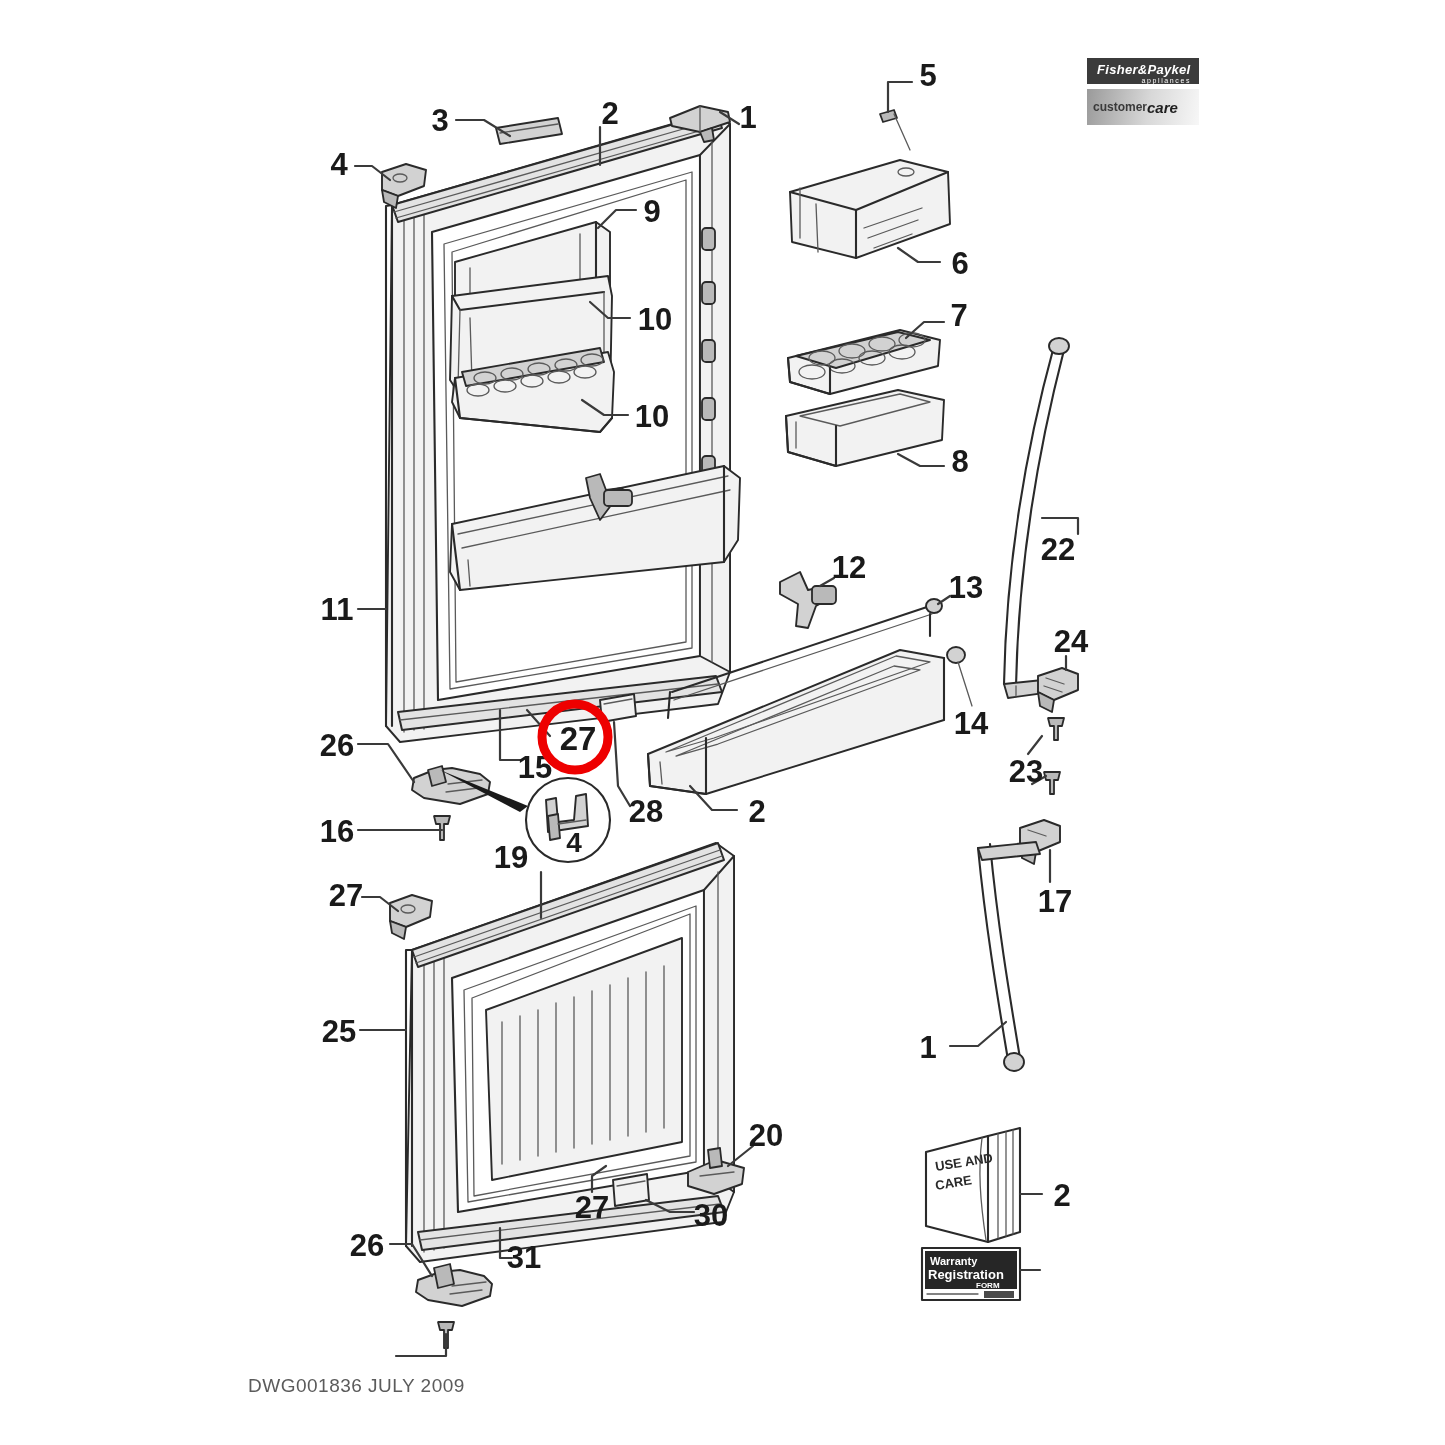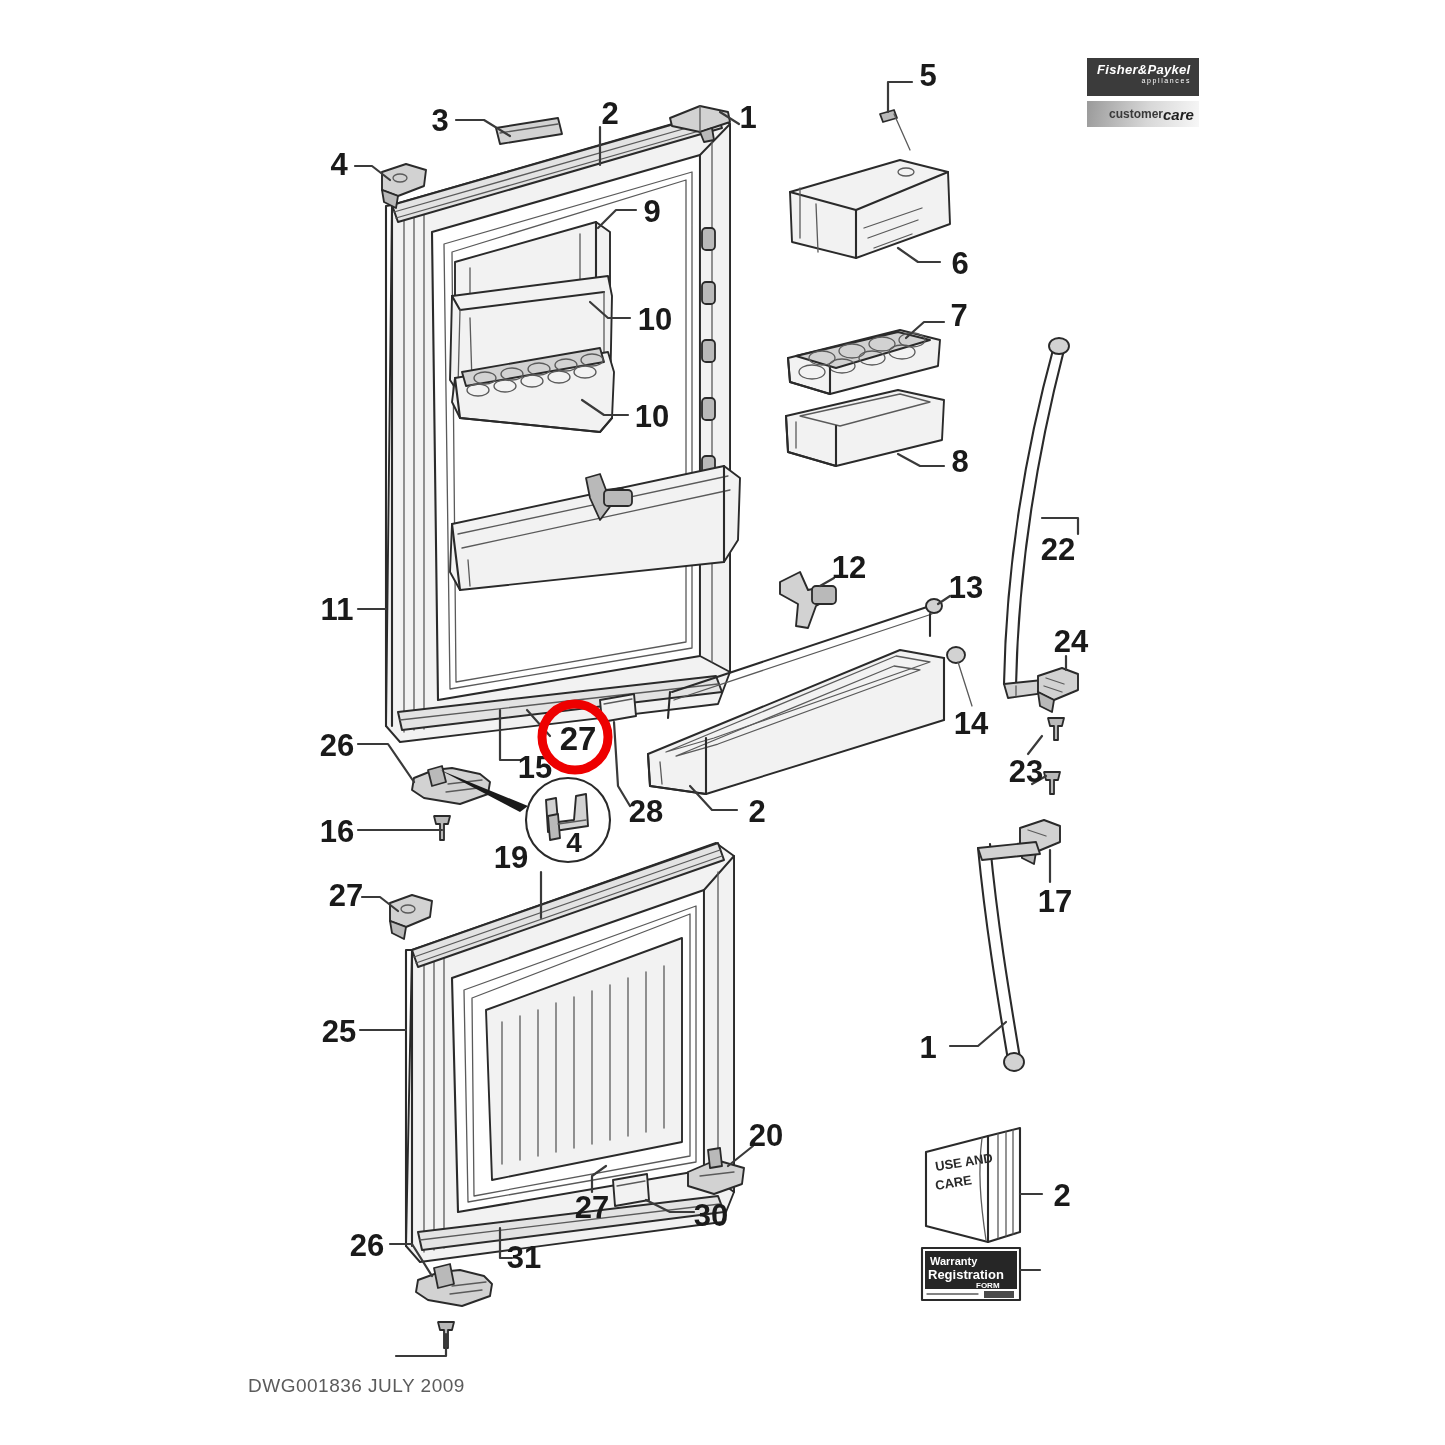--- a/index.html
+++ b/index.html
@@ -427,23 +427,23 @@
     </g>
     <path class="lead" d="M1040 1270 L1020 1270"></path>
     <text class="callout" x="1063" y="1282" font-size="31" text-anchor="middle"></text>
 
     <circle cx="575" cy="737" r="33" fill="none" stroke="#ee0000" stroke-width="9"></circle>
 
     <text class="footer-txt" x="248" y="1392">DWG001836  JULY 2009</text>
   </svg>
 
   <div class="logo-box" style="left:1087px;top:58px;width:112px;">
-    <div class="fp-mark" style="padding:5px 8px 12px 10px;font-size:13px;line-height:1.0;">
+    <div class="fp-mark" style="padding:5px 8px 0 10px;font-size:13px;line-height:1.0;">
       <span>Fisher&amp;Paykel</span>
       <div style="text-align:right;font-size:7px;letter-spacing:1.6px;font-style:normal;font-weight:normal;margin-top:1px;">appliances</div>
     </div>
-    <div style="margin-top:5px;height:26px;background:linear-gradient(100deg,#9a9a9a 0%,#d8d8d8 55%,#f7f7f7 100%);display:flex;align-items:center;padding-left:22px;">
+    <div style="margin-top:5px;height:36px;background:linear-gradient(100deg,#9a9a9a 0%,#d8d8d8 55%,#f7f7f7 100%);display:flex;align-items:center;padding-left:6px;">
       <span style="font-size:12px;font-weight:bold;color:#3a3a3a;">customer</span>
         <span style="font-size:15px;font-weight:bold;font-style:italic;color:#1f1f1f;">care</span>
     </div>
   </div>
 
 </div>
 
 </body></html>

